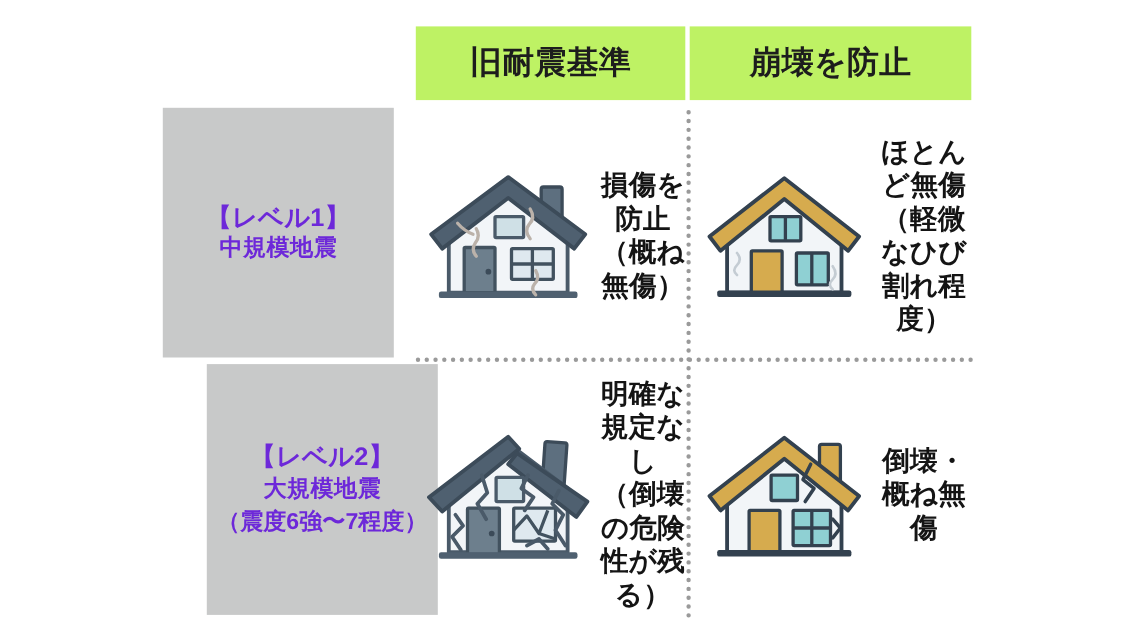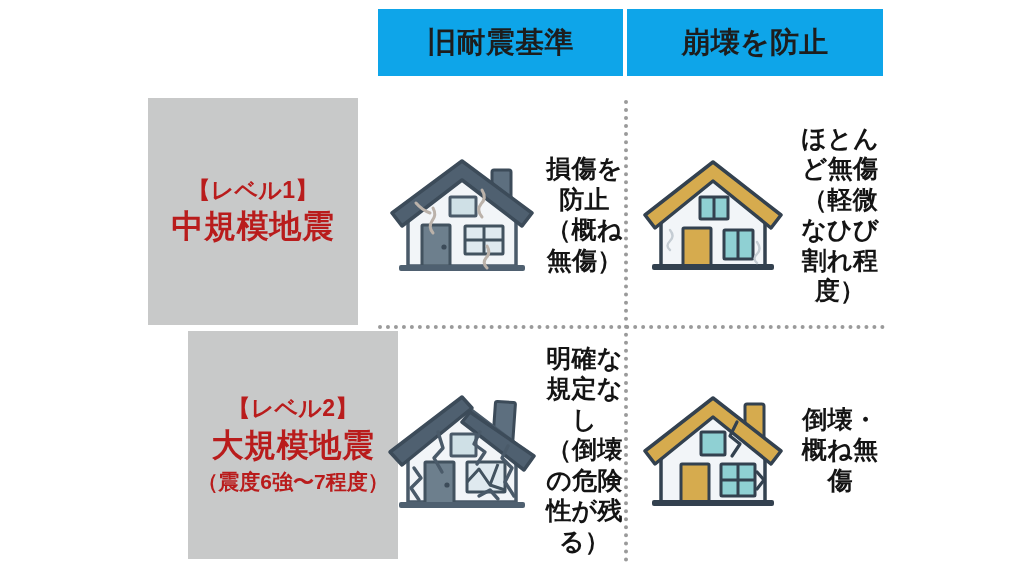--- a/index.html
+++ b/index.html
@@ -21,23 +21,23 @@
     position: absolute;
     left: 0; top: 0;
     width: 1024px;
     height: 576px;
     background: #ffffff;
   }
 
   
   .col-header {
     position: absolute;
-    top: 9px;
+    top: 24px;
     height: 67px;
-    background: #0ea5e9;
+    background: #bef264;
     display: flex;
     align-items: center;
     justify-content: center;
     letter-spacing: 0.02em;
   }
   .col-header span {
     font-size: 29px;
     font-weight: 700;
     color: #1d1d1d;
     line-height: 1;
@@ -49,33 +49,33 @@
   .row-header {
     position: absolute;
     left: 148px;
     width: 210px;
     background: #c8c9c9;
     display: flex;
     flex-direction: column;
     align-items: center;
     justify-content: center;
     text-align: center;
-    color: #b91c1c;
+    color: #6d28d9;
   }
   #row-header-1 { top: 98px;  height: 227px; }
   #row-header-2 { top: 331px; height: 228px; margin-left: 40px; }
 
   .row-level {
     font-size: 23px;
     font-weight: 700;
     line-height: 1.2;
     letter-spacing: 0.01em;
   }
   .row-title {
-    font-size: 32px;
+    font-size: 21px;
     font-weight: 700;
     line-height: 1.25;
     margin-top: 2px;
     letter-spacing: 0.02em;
   }
   .row-sub {
     font-size: 21px;
     font-weight: 700;
     line-height: 1.25;
     margin-top: 4px;

